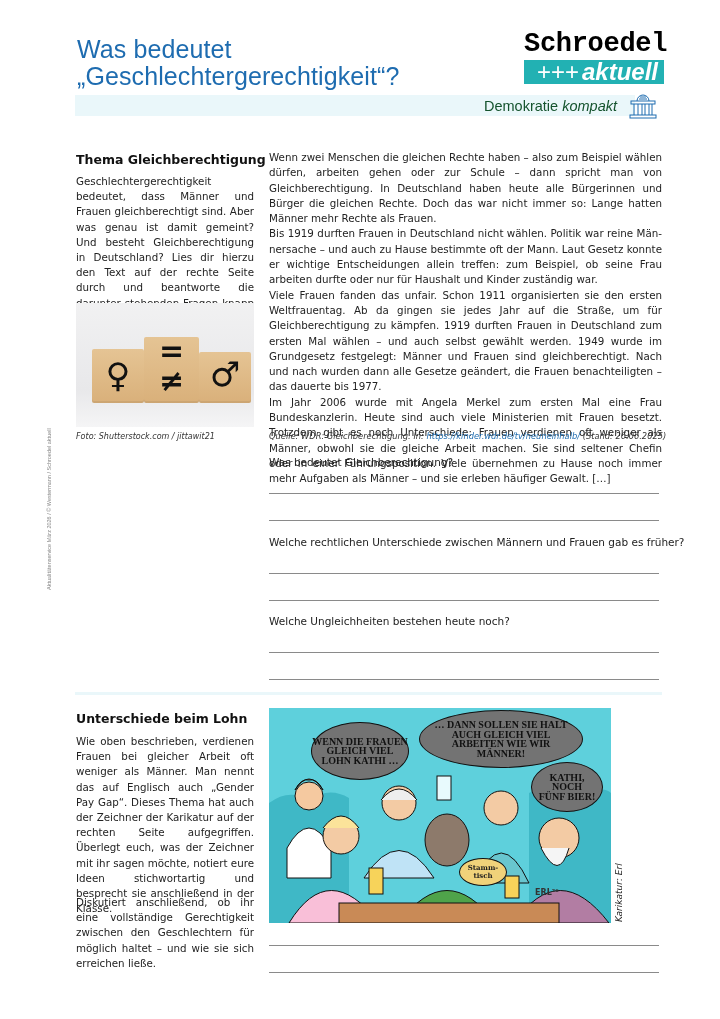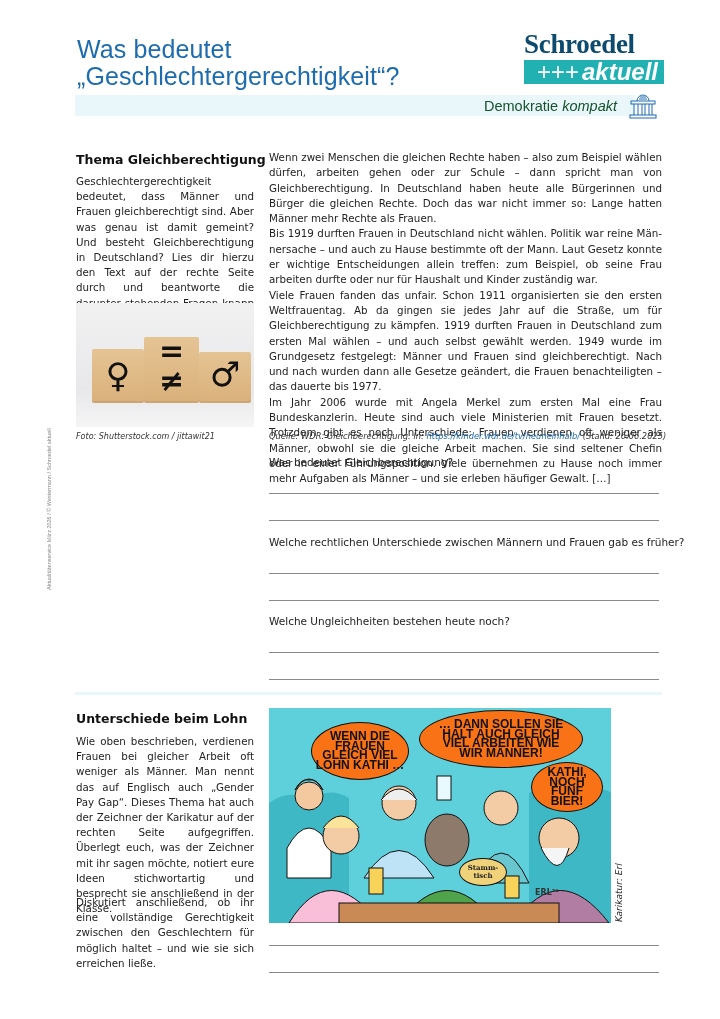--- a/index.html
+++ b/index.html
@@ -3,21 +3,21 @@
 <meta charset="utf-8">
 <style>
   * { box-sizing: border-box; margin: 0; padding: 0; }
   html, body { width: 720px; height: 1019px; background: #ffffff; overflow: hidden; }
   body { position: relative; font-family: "DejaVu Sans", "Liberation Sans", sans-serif; color: #1e1e1e; }
 
   .title { position: absolute; left: 77px; top: 36px; font-family: "Liberation Sans", sans-serif; font-size: 25px; line-height: 27px; color: #1e6cb0; font-weight: normal; letter-spacing: 0.1px; }
   .title-band { position: absolute; left: 75px; top: 95px; width: 560px; height: 21px; background: #eaf7fa; }
 
   .logo { position: absolute; left: 524px; top: 30px; width: 140px; }
-  .logo-name { font-family: Liberation Serif, serif; font-weight: bold; font-size: 27px; line-height: 28px; color: #0c4a6e; text-align: left; letter-spacing: -0.3px; }
+  .logo-name { font-family: Liberation Mono, monospace; font-weight: bold; font-size: 27px; line-height: 28px; color: #000000; text-align: left; letter-spacing: -0.3px; }
   .logo-aktuell { margin-top: 2px; background: #22b1b3; color: #ffffff; font-family: "Liberation Sans", sans-serif; font-size: 24px; line-height: 24px; text-align: right; padding-right: 6px; font-style: italic; font-weight: bold; }
   .logo-aktuell .plus { font-style: normal; font-weight: normal; margin-right: 3px; }
   .demo { position: absolute; left: 484px; top: 96px; font-family: "Liberation Sans", sans-serif; font-size: 14.5px; color: #14532d; line-height: 20px; }
   .demo i { font-style: italic; }
   .temple { position: absolute; left: 628px; top: 93px; width: 30px; height: 26px; }
 
   .side-note { position: absolute; left: 46px; top: 590px; transform-origin: left top; transform: rotate(-90deg); font-size: 5.5px; color: #888; white-space: nowrap; font-family: "Liberation Sans", sans-serif; }
 
   .h2 { position: absolute; font-family: "DejaVu Sans", sans-serif; font-weight: bold; font-size: 12.5px; color: #111; }
   .p-left { position: absolute; left: 76px; width: 178px; font-size: 10.3px; line-height: 15.2px; text-align: justify; hyphens: manual; color: #222; }
@@ -33,21 +33,21 @@
   .photo-caption { position: absolute; left: 76px; top: 432px; font-size: 8px; font-style: italic; color: #333; }
   .source { position: absolute; left: 269px; top: 431px; font-size: 8.3px; font-style: italic; color: #333; white-space: nowrap; }
   .source a { color: #1e6cb0; text-decoration: none; }
 
   .q { position: absolute; left: 269px; font-size: 10.5px; color: #222; white-space: nowrap; }
   .line { position: absolute; left: 269px; width: 390px; height: 1px; background: #8a8a8a; }
 
   .divider { position: absolute; left: 75px; top: 692px; width: 587px; height: 3px; background: #eaf7fa; }
 
   .cartoon { position: absolute; left: 269px; top: 708px; width: 342px; height: 215px; background: #5ed0dc; overflow: hidden; }
-  .bubble { position: absolute; background: #f97316; border: 1.5px solid #111; border-radius: 50%; font-family: Liberation Sans, sans-serif; font-weight: bold; font-size: 12px; line-height: 9.5px; color: #111; text-align: center; display: flex; align-items: center; justify-content: center; }
+  .bubble { position: absolute; background: #737373; border: 1.5px solid #111; border-radius: 50%; font-family: Liberation Serif, serif; font-weight: bold; font-size: 10px; line-height: 9.5px; color: #111; text-align: center; display: flex; align-items: center; justify-content: center; }
   .credit { position: absolute; left: 614px; top: 922px; transform-origin: left top; transform: rotate(-90deg); font-size: 9px; font-style: italic; color: #222; white-space: nowrap; }
 </style>
 </head>
 <body>
 
 <div class="title">
   <div>Was bedeutet</div>
   <div>„Geschlechtergerechtigkeit“?</div>
 </div>
 <div class="title-band"></div>

